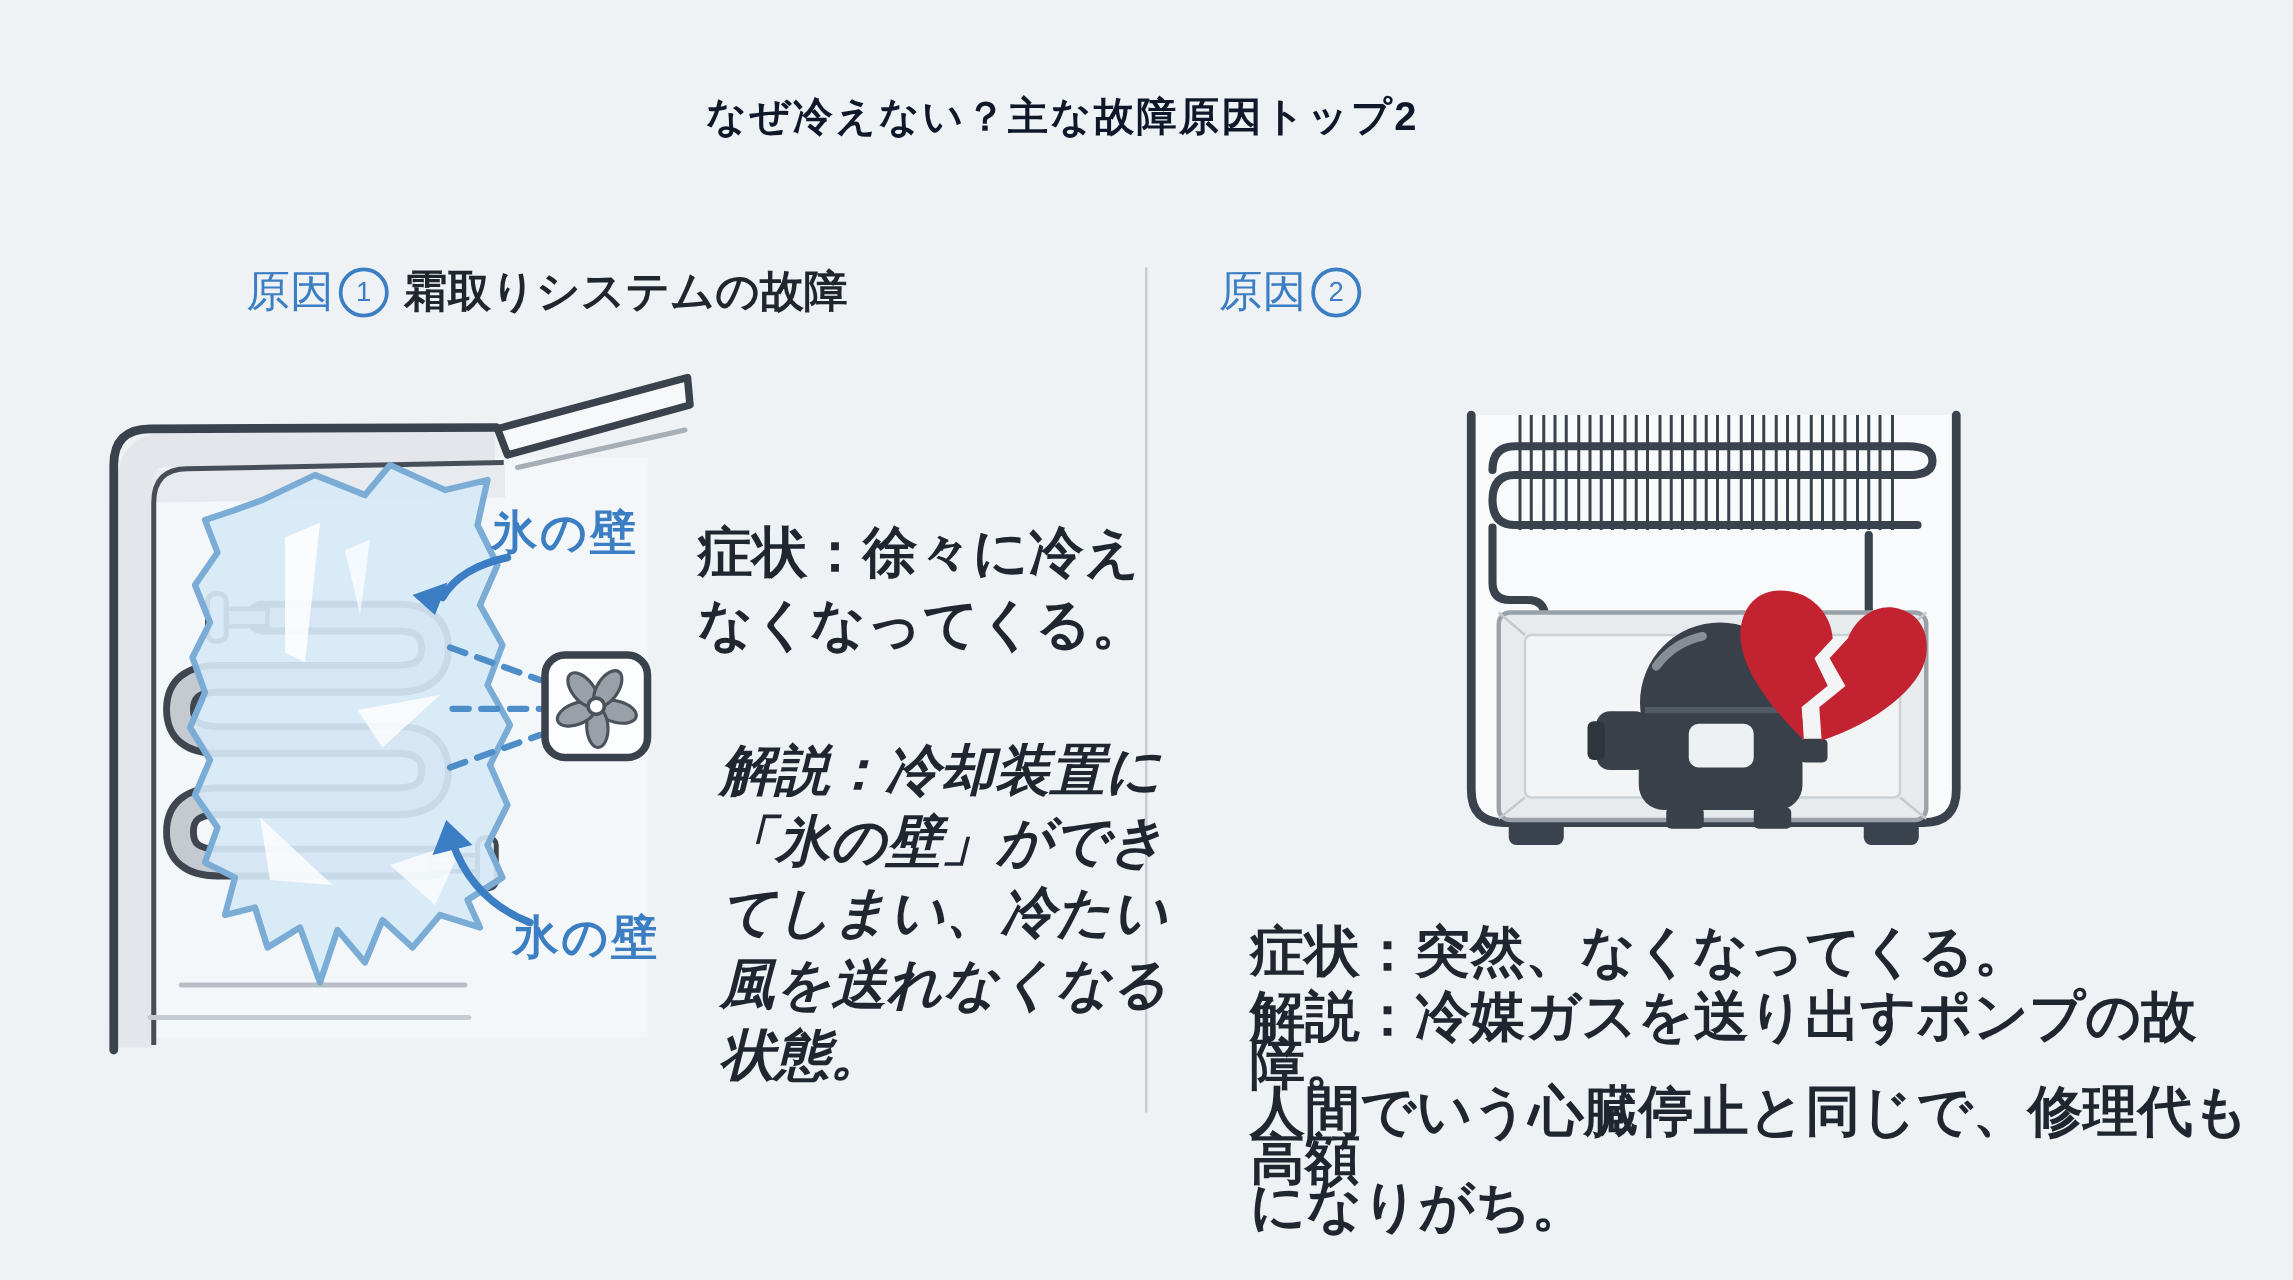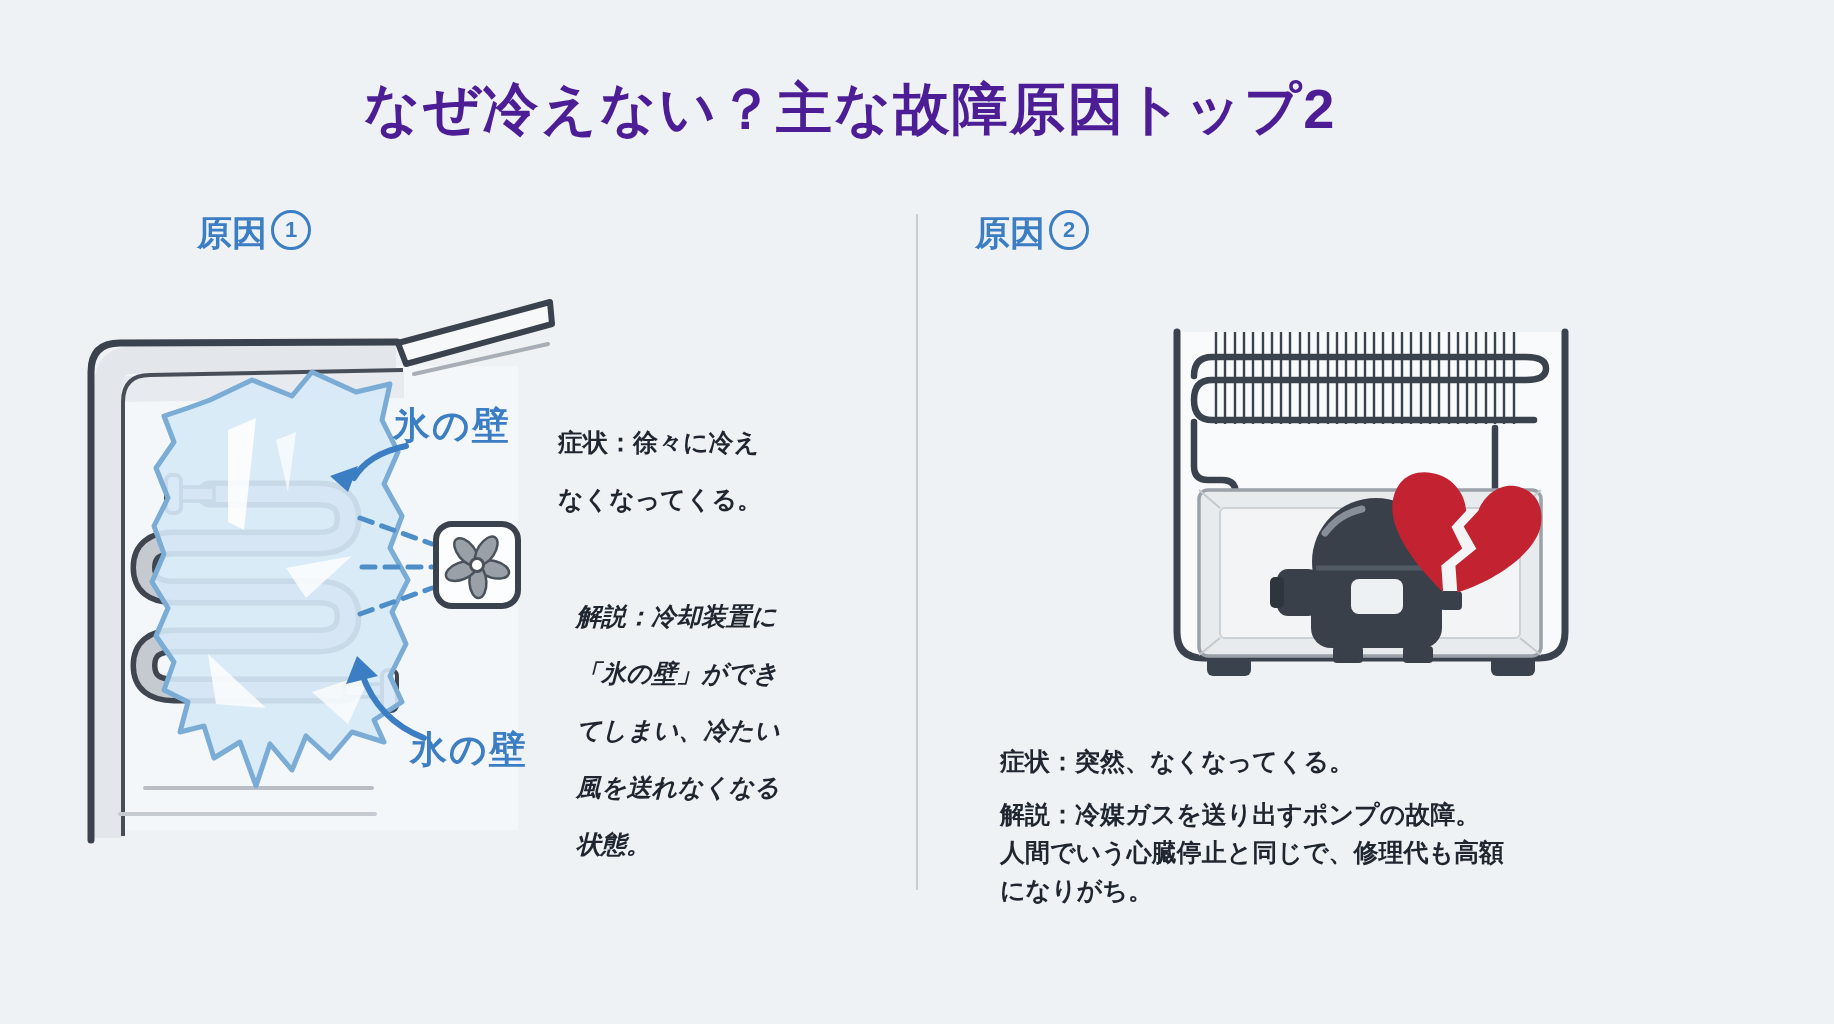--- a/index.html
+++ b/index.html
@@ -5,59 +5,60 @@
   html,body{margin:0;padding:0;}
   body{
     width:1834px;height:1024px;position:relative;overflow:hidden;
     background:#eff2f5;
     font-family:"Liberation Sans","DejaVu Sans",sans-serif;
     color:#20262e;
   }
   .abs{position:absolute;}
   .page-title{
     left:0;top:72px;width:1700px;text-align:center;
-    font-size:56px;font-weight:700;letter-spacing:2px;color:#4c1d95;
+    font-size:32px;font-weight:700;letter-spacing:2px;color:#0f172a;
   }
   .col-heading{
     top:210px;display:flex;align-items:center;
     font-size:35px;font-weight:700;color:#20262e;white-space:nowrap;
   }
   .cause-badge{
-    display:inline-flex;color:#3c7ec3;font-weight:700;
+    display:inline-flex;align-items:center;color:#3c7ec3;font-weight:400;
   }
   .cause-num{
     display:inline-flex;align-items:center;justify-content:center;
     width:34px;height:34px;margin-left:4px;border:3px solid #3c7ec3;border-radius:50%;
     font-size:22px;line-height:1;color:#3c7ec3;
   }
   .heading-text{margin-left:12px;}
   .divider{
     left:916px;top:214px;width:2px;height:676px;background:#c9cdd3;
   }
   .body-text{
-    font-size:25px;font-weight:700;line-height:57px;color:#1f2630;
+    font-size:44px;font-weight:700;line-height:57px;color:#1f2630;
     white-space:pre-line;
   }
   svg text.ice-label{
     font-size:37px;font-weight:700;fill:#3c7ec3;letter-spacing:2px;
     font-family:"Liberation Sans","DejaVu Sans",sans-serif;
   }
 </style>
 </head>
 <body>
 
 <div class="abs page-title">なぜ冷えない？主な故障原因トップ2</div>
 
 <div class="abs divider"></div>
 
 <div class="abs col-heading" style="left:197px;">
   <span class="cause-badge">
     <span>原因</span>
     <span class="cause-num">1</span>
   </span>
+  <span class="heading-text">霜取りシステムの故障</span>
 </div>
 
 <div class="abs col-heading" style="left:975px;">
   <span class="cause-badge">
     <span>原因</span>
     <span class="cause-num">2</span>
   </span>
 </div>
 
 <svg class="abs" style="left:60px;top:280px;" width="500" height="570" viewBox="0 0 500 570">

